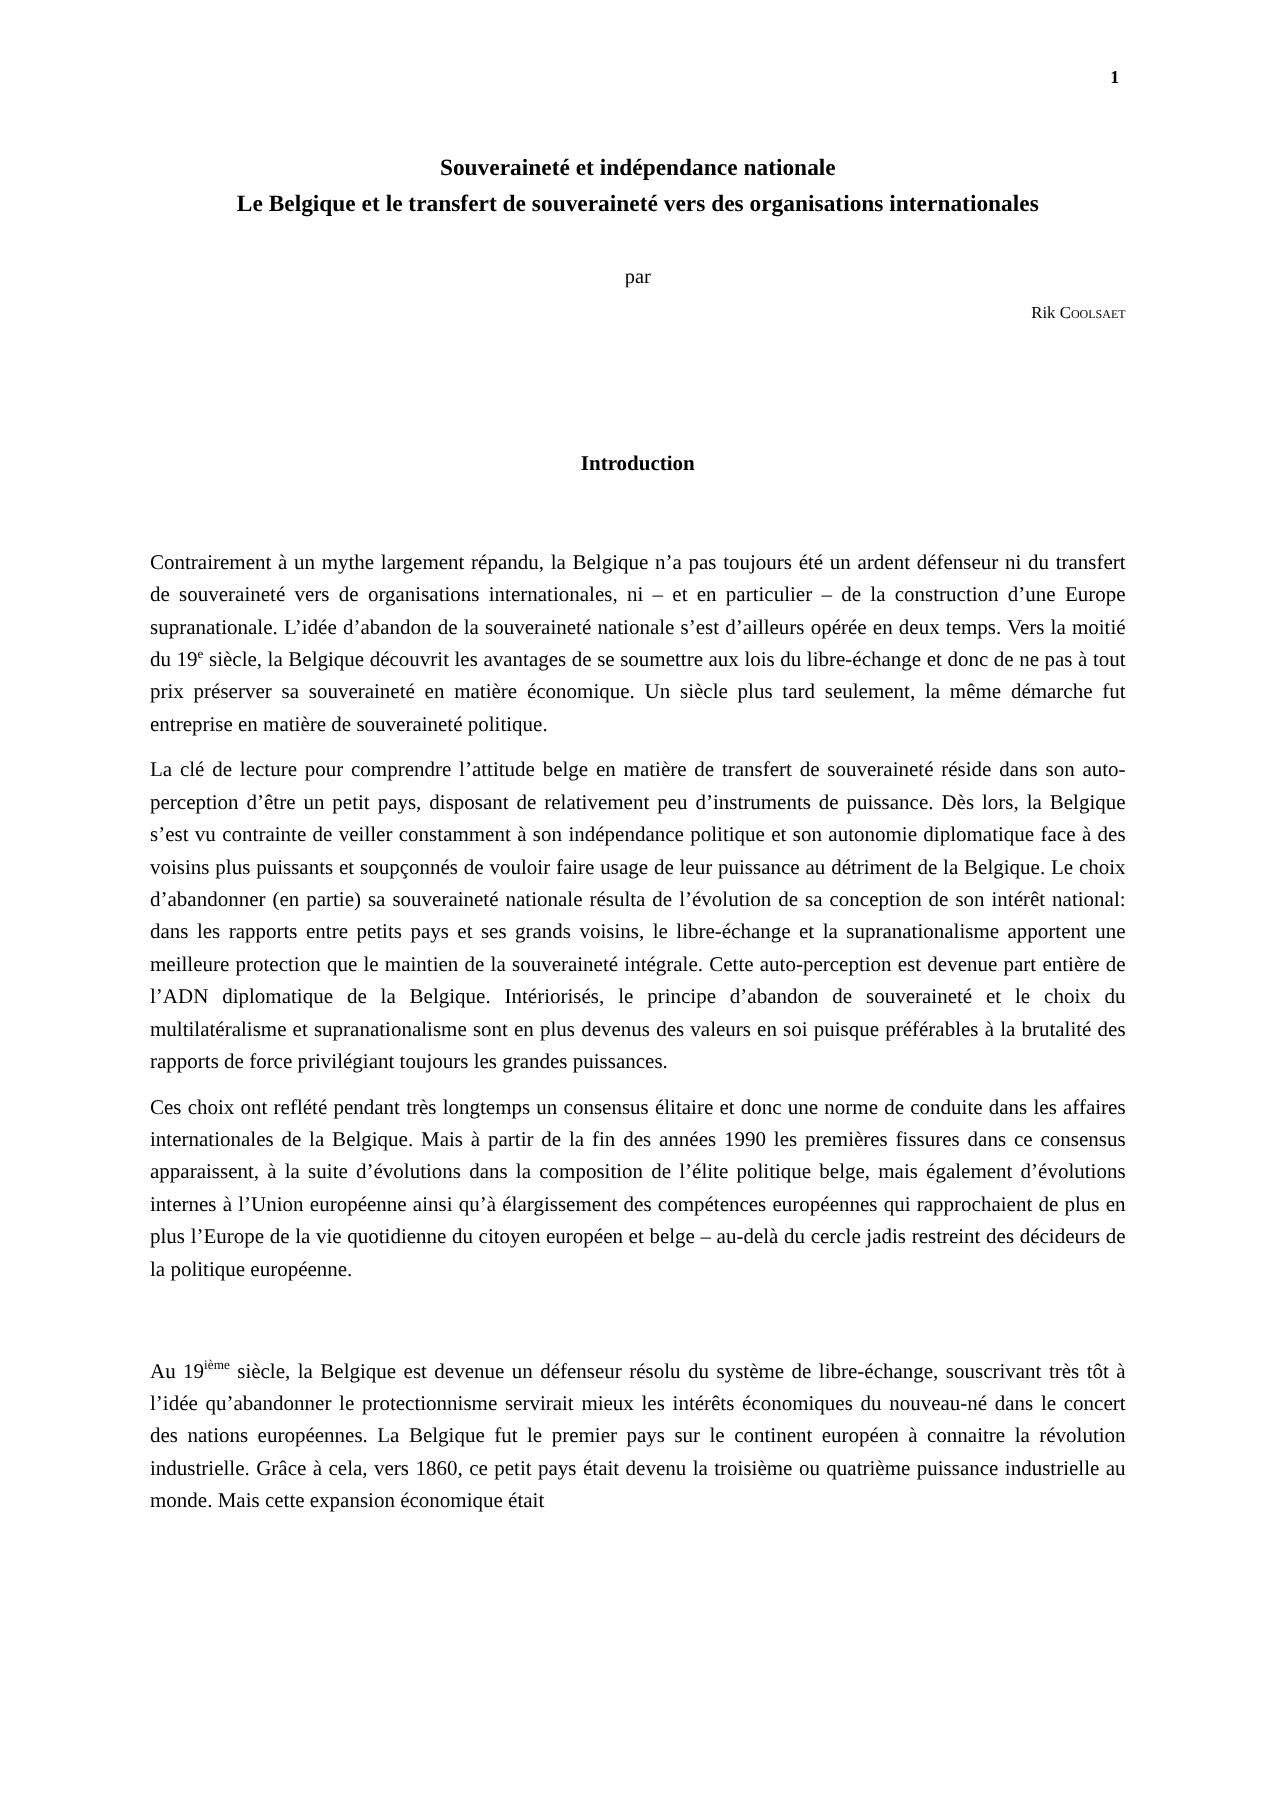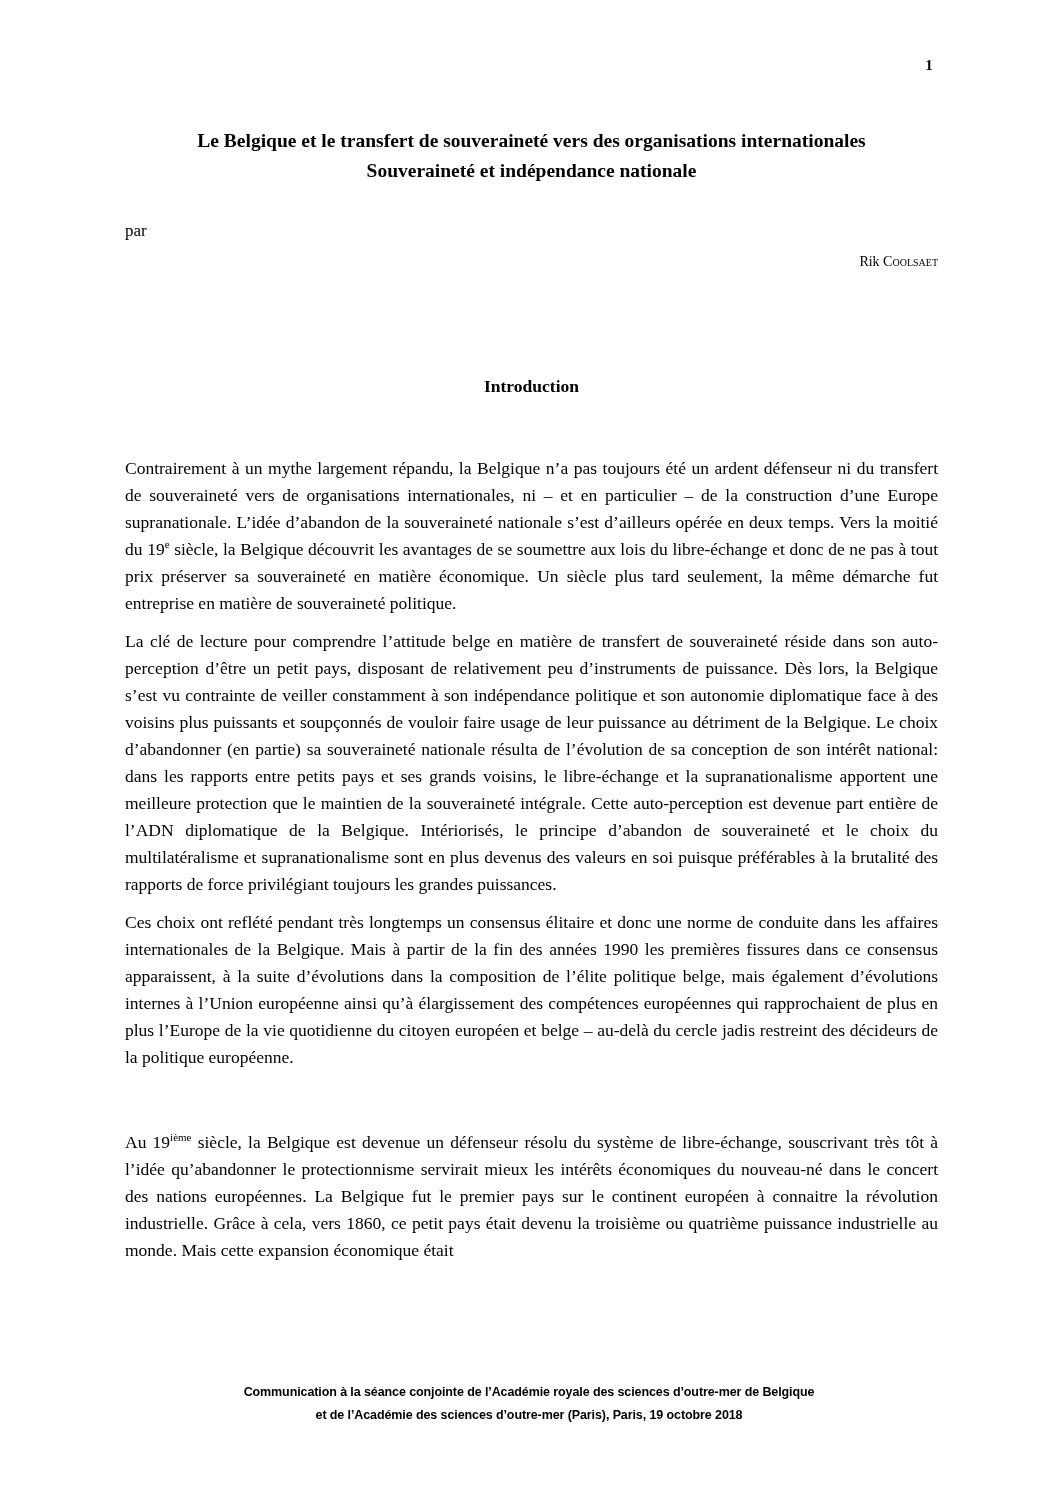--- a/index.html
+++ b/index.html
@@ -31,21 +31,21 @@
     padding: 126px 120px 0 125px;
   }
   .doc-title {
     text-align: center;
     font-size: 19.5px;
     font-weight: bold;
     line-height: 30px;
     margin: 0;
   }
   .par-label {
-    text-align: left;
+    text-align: center;
     font-size: 17px;
     margin-top: 35px;
   }
   .author-line {
     text-align: right;
     font-size: 14px;
     margin-top: 13px;
   }
   .smallcaps {
     font-variant: small-caps;
@@ -92,22 +92,22 @@
 </head>
 <body>
 
 <div class="page">
 
   <div class="page-number">1</div>
 
   <div class="content">
 
     <div class="doc-title">
+      <div>Souveraineté et indépendance nationale</div>
       <div>Le Belgique et le transfert de souveraineté vers des organisations internationales</div>
-      <div>Souveraineté et indépendance nationale</div>
     </div>
 
     <div class="par-label">par</div>
 
     <div class="author-line">
       <span>Rik</span>
       <span class="smallcaps">Coolsaet</span>
     </div>
 
     <h2 class="section-heading heading-intro">Introduction</h2>
@@ -116,18 +116,14 @@
 
     <p class="body-para">La clé de lecture pour comprendre l’attitude belge en matière de transfert de souveraineté réside dans son auto-perception d’être un petit pays, disposant de relativement peu d’instruments de puissance. Dès lors, la Belgique s’est vu contrainte de veiller constamment à son indépendance politique et son autonomie diplomatique face à des voisins plus puissants et soupçonnés de vouloir faire usage de leur puissance au détriment de la Belgique. Le choix d’abandonner (en partie) sa souveraineté nationale résulta de l’évolution de sa conception de son intérêt national: dans les rapports entre petits pays et ses grands voisins, le libre-échange et la supranationalisme apportent une meilleure protection que le maintien de la souveraineté intégrale. Cette auto-perception est devenue part entière de l’ADN diplomatique de la Belgique. Intériorisés, le principe d’abandon de souveraineté et le choix du multilatéralisme et supranationalisme sont en plus devenus des valeurs en soi puisque préférables à la brutalité des rapports de force privilégiant toujours les grandes puissances.</p>
 
     <p class="body-para">Ces choix ont reflété pendant très longtemps un consensus élitaire et donc une norme de conduite dans les affaires internationales de la Belgique. Mais à partir de la fin des années 1990 les premières fissures dans ce consensus apparaissent, à la suite d’évolutions dans la composition de l’élite politique belge, mais également d’évolutions internes à l’Union européenne ainsi qu’à élargissement des compétences européennes qui rapprochaient de plus en plus l’Europe de la vie quotidienne du citoyen européen et belge – au-delà du cercle jadis restreint des décideurs de la politique européenne.</p>
 
 
     <p class="body-para first-after-heading"><span>Au 19</span><sup>ième</sup><span> siècle, la Belgique est devenue un défenseur résolu du système de libre-échange, souscrivant très tôt à l’idée qu’abandonner le protectionnisme servirait mieux les intérêts économiques du nouveau-né dans le concert des nations européennes. La Belgique fut le premier pays sur le continent européen à connaitre la révolution industrielle. Grâce à cela, vers 1860, ce petit pays était devenu la troisième ou quatrième puissance industrielle au monde. Mais cette expansion économique était</span></p>
 
   </div>
 
-  <div class="footer">
-    <div>Communication à la séance conjointe de l’Académie royale des sciences d’outre-mer de Belgique</div>
-    <div>et de l’Académie des sciences d’outre-mer (Paris), Paris, 19 octobre 2018</div>
-  </div>
 
 </div>
 
 </body></html>

